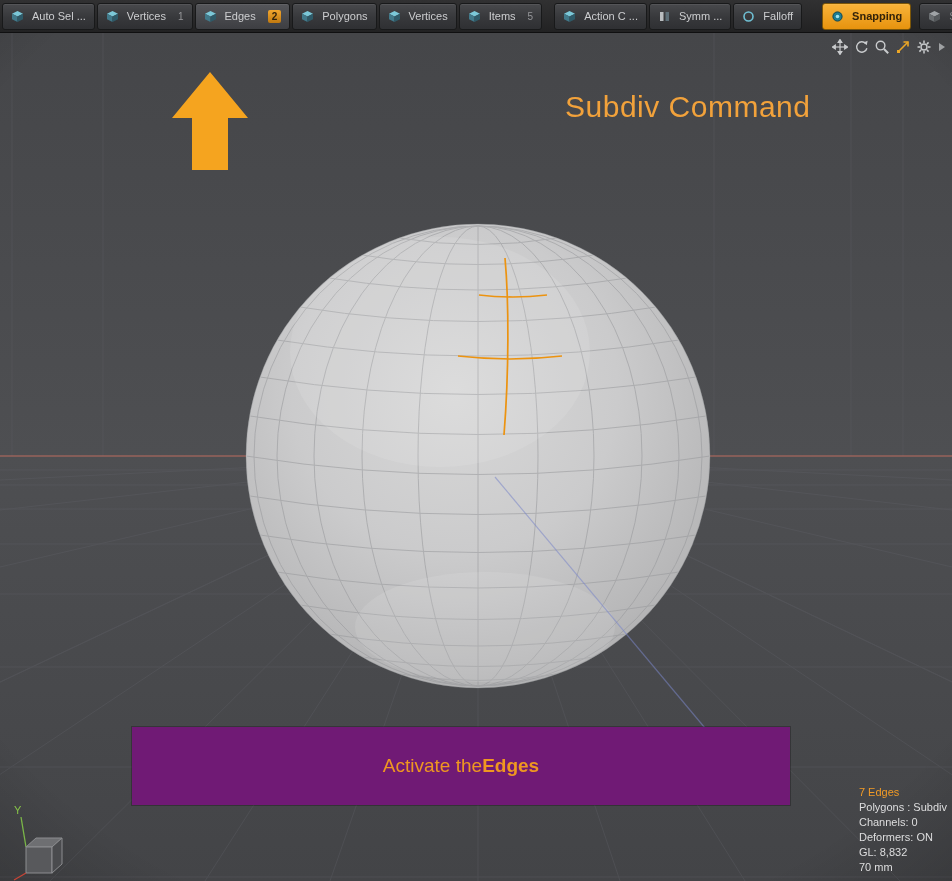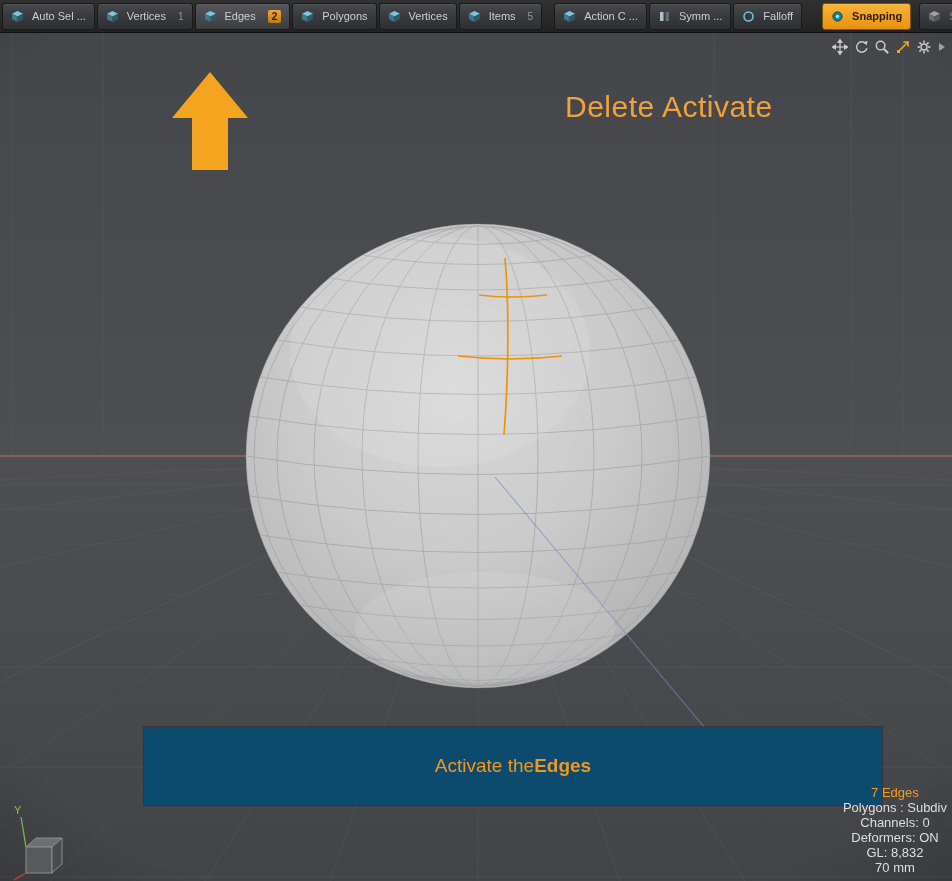--- a/index.html
+++ b/index.html
@@ -22,24 +22,24 @@
 
   .vp-toolbar{position:absolute;top:6px;left:4px;display:flex;gap:6px;align-items:center;z-index:10;}
   .pill{height:18px;padding:0 12px;border-radius:9px;background:rgba(98,100,104,.5);border:1px solid #8a8b8e;color:#d6d7d9;font-size:11px;display:flex;align-items:center;cursor:default;}
   .vp-icons{position:absolute;top:7px;right:5px;display:flex;gap:5px;align-items:center;z-index:10;}
   .vp-icons svg{display:block;cursor:default;}
 
   .arrow-anno{position:absolute;left:170px;top:36px;z-index:20;}
 
   .delete-title{position:absolute;left:565px;top:58px;color:#f2a23b;font-size:30px;letter-spacing:.5px;z-index:15;}
 
-  .caption{position:absolute;left:144px;top:695px;width:738px;height:78px;background:#0c4a6e;display:flex;align-items:center;justify-content:center;font-size:19px;color:#ef9720;z-index:15;box-shadow:0 0 0 1px rgba(0,0,0,.25);}
+  .caption{position:absolute;left:132px;top:695px;width:658px;height:78px;background:#701a75;display:flex;align-items:center;justify-content:center;font-size:19px;color:#ef9720;z-index:15;box-shadow:0 0 0 1px rgba(0,0,0,.25);}
   .caption b{font-weight:bold;}
 
-  .status{position:absolute;right:5px;top:753px;text-align:center;font-size:13px;line-height:15px;color:#dededf;z-index:15;}
+  .status{position:absolute;right:5px;top:753px;text-align:left;font-size:11px;line-height:15px;color:#dededf;z-index:15;}
   .status .sel{color:#f29b26;}
 
   .gizmo{position:absolute;left:10px;bottom:0;z-index:12;}
 </style>
 </head>
 <body>
 
 <div class="app">
 
   <div class="tabbar">
@@ -322,21 +322,21 @@
         </svg>
       <svg width="10" height="14" viewBox="0 0 10 14">
           <path d="M2 3 L8 7 L2 11 Z" fill="#9fa1a3"></path>
         </svg>
     </div>
 
     <svg class="arrow-anno" width="80" height="104" viewBox="0 0 80 104">
       <polygon points="40,4 78,50 58,50 58,102 22,102 22,50 2,50" fill="#f5a41f"></polygon>
     </svg>
 
-    <div class="delete-title">Delete Activate</div>
+    <div class="delete-title">Subdiv Command</div>
 
     <div class="caption">
         <span>Activate the </span>
         <b>Edges</b>
       </div>
 
     <div class="status">
       <div class="sel">7 Edges</div>
       <div>Polygons : Subdiv</div>
       <div>Channels: 0</div>

